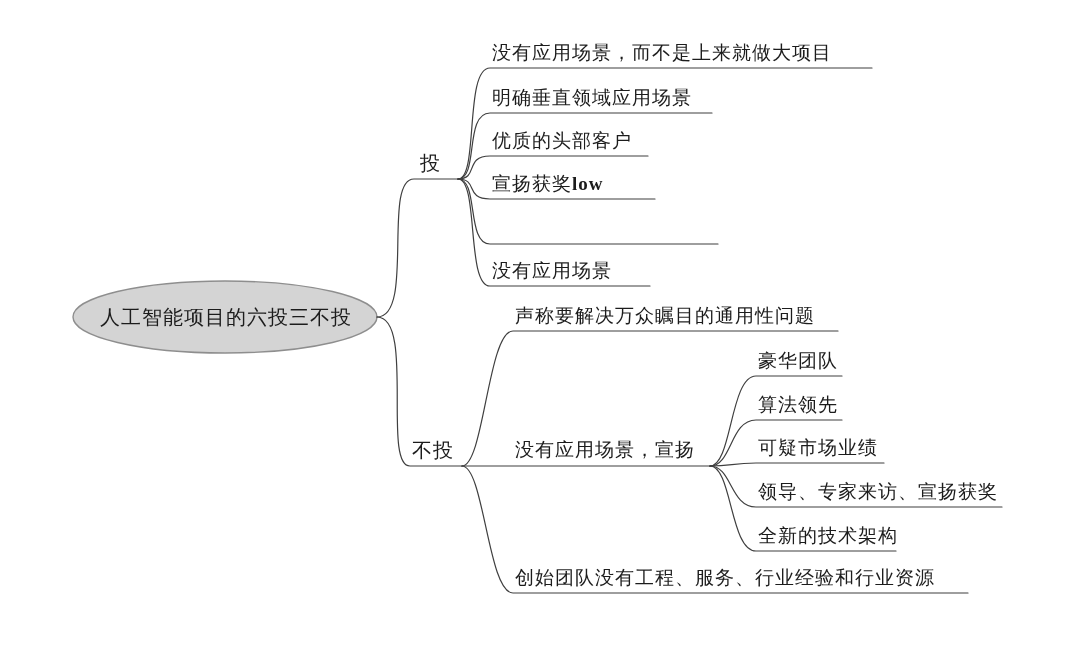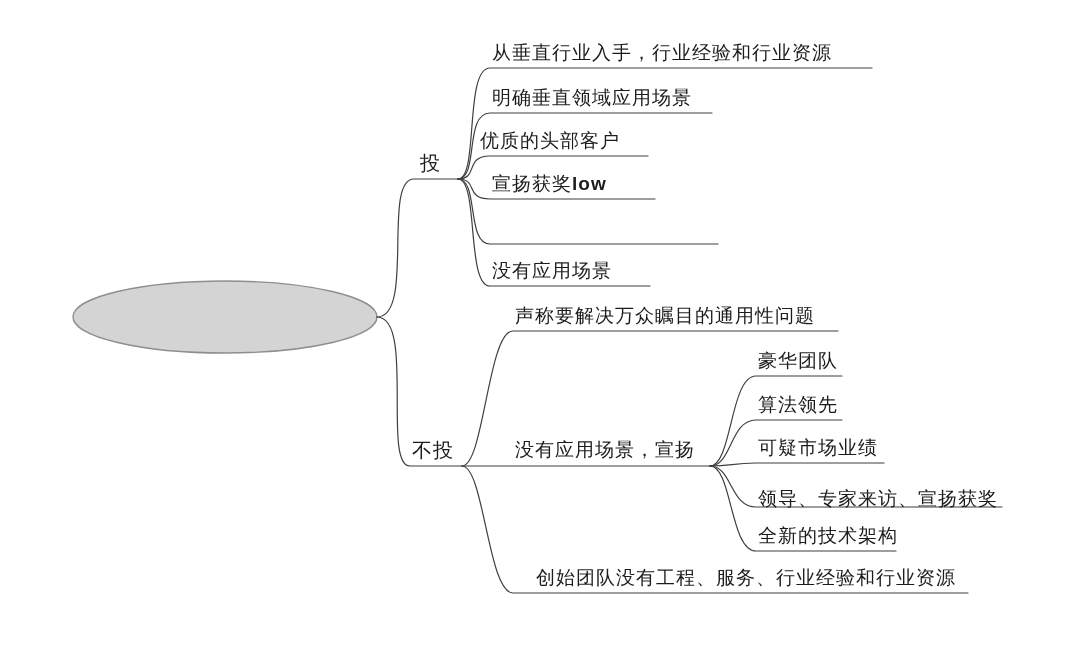--- a/index.html
+++ b/index.html
@@ -21,48 +21,48 @@
     width: 1086px; height: 651px;
   }
   .label {
     position: absolute;
     font-size: 19px;
     line-height: 24px;
     color: #1c1c1c;
     white-space: nowrap;
     letter-spacing: 1px;
   }
-  .label b { font-weight: bold; }
+  .label b { font-weight: bold; font-family: Liberation Serif, serif; }
   .root-label {
     left: 80px; top: 305px; width: 292px;
     text-align: center;
     font-size: 20px;
   }
   .branch-label { font-size: 20px; }
 
   
   .pos-invest   { left: 420px; top: 151px; }
   .pos-i1 { left: 492px; top: 41px; }
   .pos-i2 { left: 492px; top: 86px; }
-  .pos-i3 { left: 480px; top: 129px; }
+  .pos-i3 { left: 492px; top: 129px; }
   .pos-i4 { left: 492px; top: 172px; }
   .pos-i5 { left: 492px; top: 217px; }
   .pos-i6 { left: 492px; top: 259px; }
 
   
   .pos-noinvest { left: 412px; top: 438px; }
   .pos-n1 { left: 515px; top: 304px; }
   .pos-n2 { left: 515px; top: 438px; }
-  .pos-n3 { left: 515px; top: 566px; margin-left: 21px; }
+  .pos-n3 { left: 515px; top: 566px; }
 
   
   .pos-s1 { left: 758px; top: 349px; }
   .pos-s2 { left: 758px; top: 393px; }
   .pos-s3 { left: 758px; top: 436px; }
-  .pos-s4 { left: 758px; top: 480px; margin-top: 7px; }
+  .pos-s4 { left: 758px; top: 480px; }
   .pos-s5 { left: 758px; top: 524px; }
 
   .wire {
     fill: none;
     stroke: #3f3f3f;
     stroke-width: 1.2;
     stroke-linecap: round;
   }
 </style>
 </head>
@@ -88,24 +88,25 @@
     <path class="wire" d="M462,466 L710,466"></path>
     <path class="wire" d="M462,466 C484,466 488,593 513,593 L968,593"></path>
 
     <path class="wire" d="M710,466 C732,466 730,376 756,376 L842,376"></path>
     <path class="wire" d="M710,466 C732,466 730,420 756,420 L842,420"></path>
     <path class="wire" d="M710,466 C732,466 732,463 756,463 L884,463"></path>
     <path class="wire" d="M710,466 C732,466 730,507 756,507 L1002,507"></path>
     <path class="wire" d="M710,466 C732,466 730,551 756,551 L896,551"></path>
   </svg>
 
+  <div class="label root-label">人工智能项目的六投三不投</div>
 
   <div class="label branch-label pos-invest">投</div>
 
-  <div class="label pos-i1">从垂直行业入手，行业经验和行业资源</div>
+  <div class="label pos-i1">没有应用场景，而不是上来就做大项目</div>
   <div class="label pos-i2">明确垂直领域应用场景</div>
   <div class="label pos-i3">优质的头部客户</div>
   <div class="label pos-i4"><span>宣扬获奖</span><b>low</b></div>
   <div class="label pos-i6">没有应用场景</div>
 
   <div class="label branch-label pos-noinvest">不投</div>
 
   <div class="label pos-n2">没有应用场景，宣扬</div>
   <div class="label pos-n1">声称要解决万众瞩目的通用性问题</div>
   <div class="label pos-n3">创始团队没有工程、服务、行业经验和行业资源</div>

